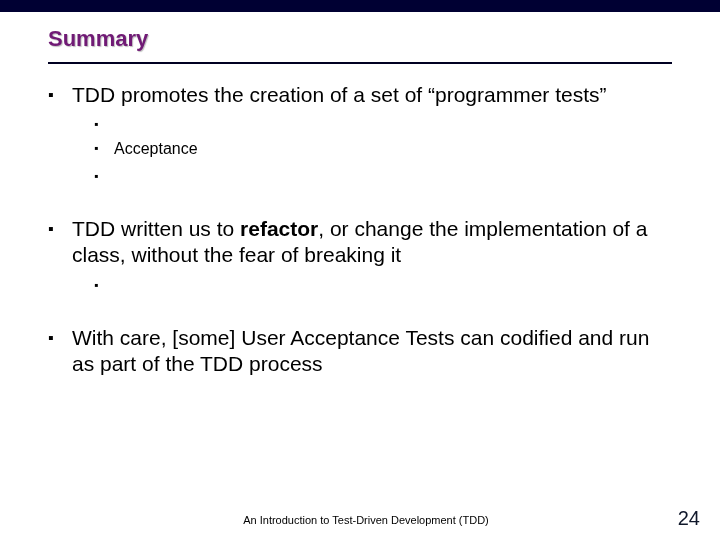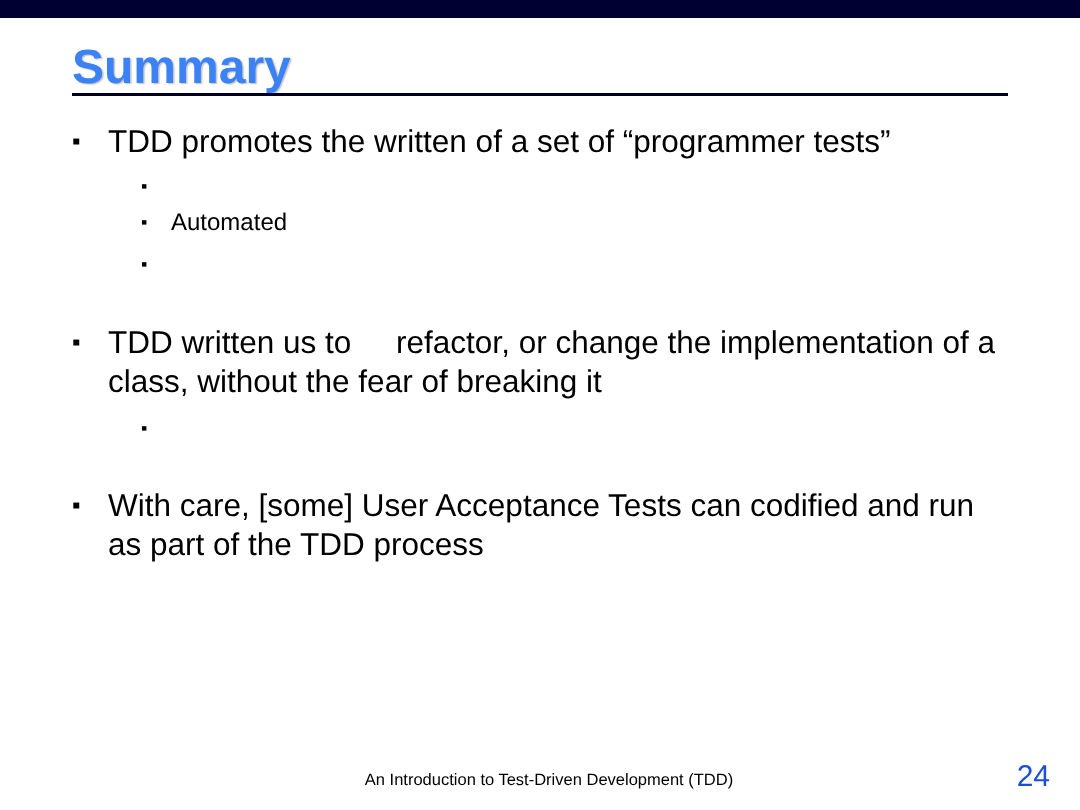--- a/index.html
+++ b/index.html
@@ -14,23 +14,23 @@
   .topbar {
     position: absolute;
     top: 0; left: 0; right: 0;
     height: 12px;
     background: #000033;
   }
   .title {
     position: absolute;
     top: 26px;
     left: 48px;
-    font-size: 32px;
+    font-size: 22px;
     font-weight: bold;
-    color: #3b82f6;
+    color: #701a75;
     text-shadow: 1px 1px 1px rgba(0,0,0,0.25);
   }
   .title-rule {
     position: absolute;
     top: 62px;
     left: 48px;
     right: 48px;
     height: 2px;
     background: #000022;
   }
@@ -67,59 +67,59 @@
   .l2 {
     font-size: 16px;
     line-height: 1.35;
   }
   .l2 .bsym {
     width: 20px;
     font-size: 12px;
     padding-top: 2px;
   }
   .gap { height: 26px; }
-  .bold { font-weight: normal; margin-left: 24px; }
+  .bold { font-weight: bold; }
   .footer-center {
     position: absolute;
     bottom: 14px;
     left: 0; right: 0;
     text-align: center;
     font-size: 11px;
     color: #000;
     margin-left: 12px;
   }
   .pagenum {
     position: absolute;
     bottom: 10px;
     right: 20px;
     font-size: 20px;
-    color: #1d4ed8;
+    color: #0f172a;
   }
 </style>
 </head>
 <body>
 
 <div class="topbar"></div>
 
 <div class="title">Summary</div>
 <div class="title-rule"></div>
 
 <div class="content">
 
   <div class="bullet-row l1">
     <span class="bsym">▪</span>
-    <span class="l1-text">TDD promotes the written of a set of “programmer tests”</span>
+    <span class="l1-text">TDD promotes the creation of a set of “programmer tests”</span>
   </div>
   <div class="sub">
     <div class="bullet-row l2">
       <span class="bsym">▪</span>
     </div>
     <div class="bullet-row l2">
       <span class="bsym">▪</span>
-      <span>Automated</span>
+      <span>Acceptance</span>
     </div>
     <div class="bullet-row l2">
       <span class="bsym">▪</span>
     </div>
   </div>
 
   <div class="gap"></div>
 
   <div class="bullet-row l1">
     <span class="bsym">▪</span>

